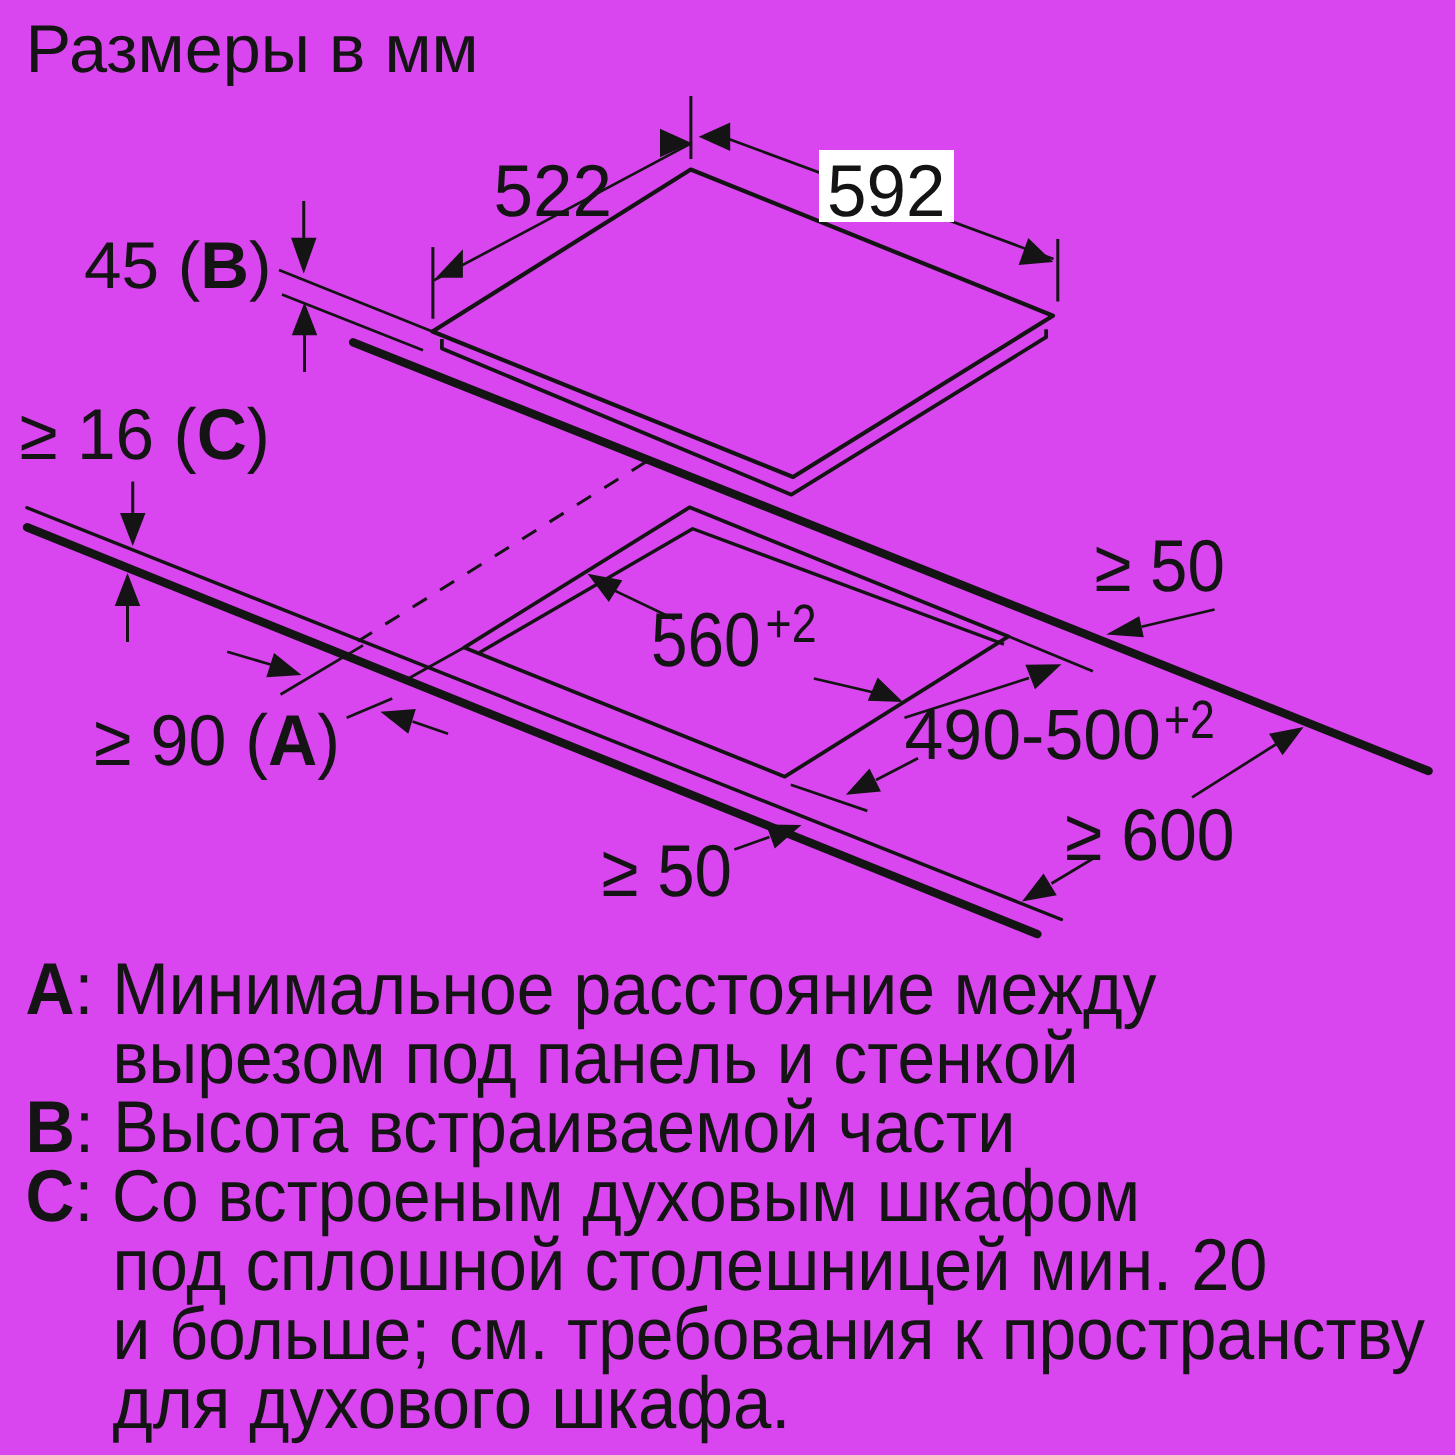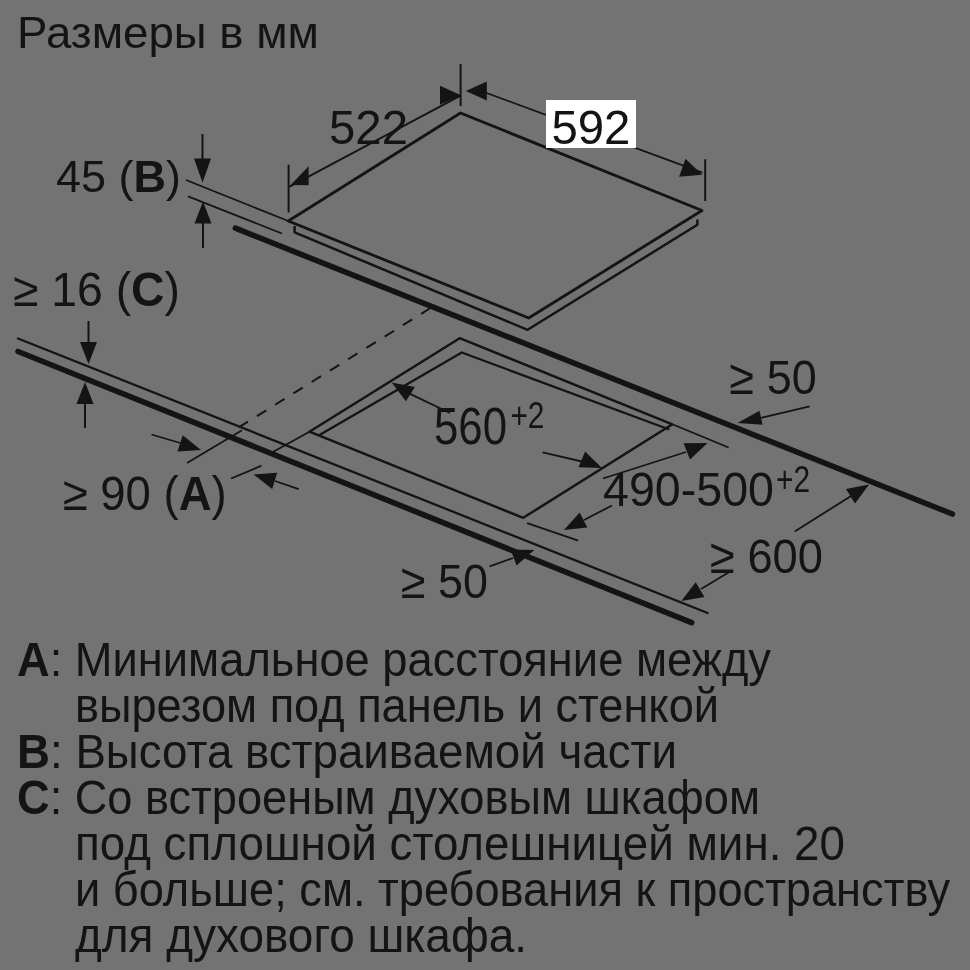--- a/index.html
+++ b/index.html
@@ -1,16 +1,16 @@
 <!DOCTYPE html>
 <html><head>
 <meta charset="utf-8">
 <style>
   html,body{margin:0;padding:0;background:#ffffff;}
-  .wrap{width:970px;height:970px;position:relative;background:#737373;}
+  .wrap{width:970px;height:970px;position:relative;background:#d946ef;}
   svg{position:absolute;left:0;top:0;}
   text{font-family:"Liberation Sans", sans-serif; fill:#141414;}
 </style>
 </head>
 <body>
 <div class="wrap">
 <svg width="970" height="970" viewBox="0 0 970 970" style="filter:blur(0.45px)">
 
   <text x="17" y="48" font-size="45" textLength="302" lengthAdjust="spacingAndGlyphs">Размеры в мм</text>
 

